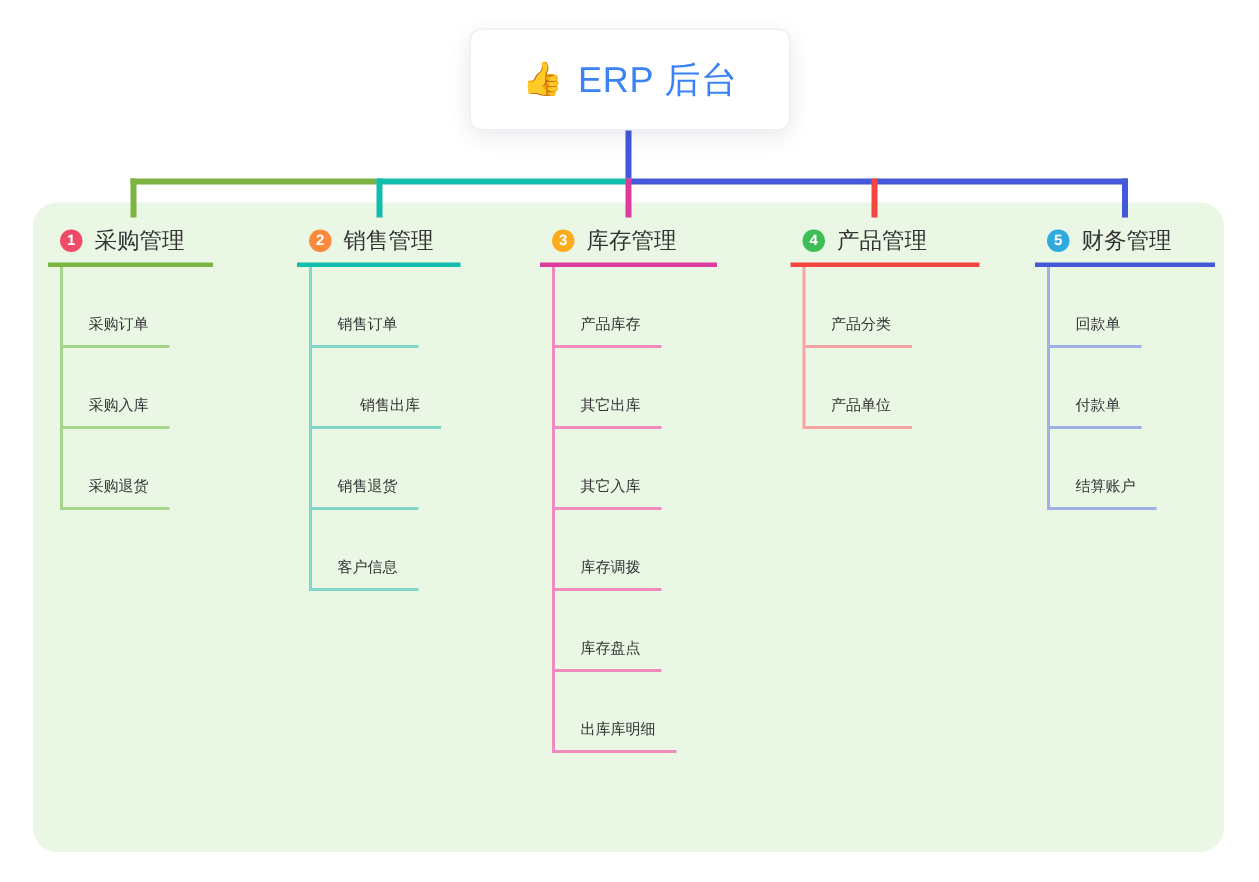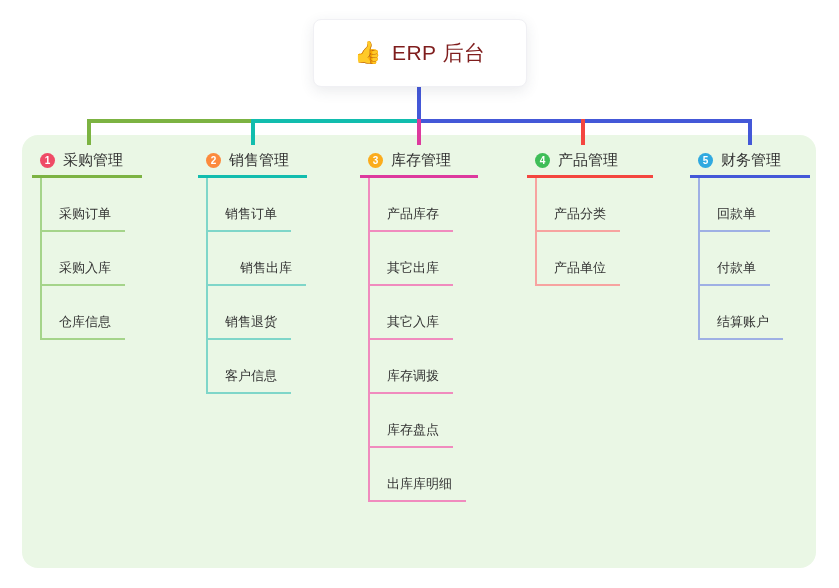--- a/index.html
+++ b/index.html
@@ -4,31 +4,31 @@
 <style>
   html,body{margin:0;padding:0;background:#ffffff;}
   .page{position:relative;width:839px;height:588px;background:#ffffff;overflow:hidden;
         font-family:"Liberation Sans","DejaVu Sans",sans-serif;}
   .panel{position:absolute;left:22px;top:135px;width:794px;height:433px;
          background:#EAF7E5;border-radius:16px;}
   .root-node{position:absolute;left:313px;top:19px;width:212px;height:66px;background:#ffffff;
              border:1px solid #f0f0f4;border-radius:8px;box-shadow:0 4px 14px rgba(50,60,80,.10);
              display:flex;align-items:center;justify-content:center;gap:10px;cursor:pointer;z-index:3;}
   .root-icon{font-size:22px;line-height:1;}
-  .root-label{font-size:21px;color:#7f1d1d;letter-spacing:.5px;}
+  .root-label{font-size:24px;color:#3b82f6;letter-spacing:.5px;}
   .hline,.vline{position:absolute;z-index:1;}
   .branch{position:absolute;top:146px;z-index:2;}
   .branch-title{display:flex;align-items:center;gap:8px;padding-left:8px;height:29px;
                 border-bottom-style:solid;border-bottom-width:3px;box-sizing:content-box;cursor:pointer;}
   .badge{width:15px;height:15px;border-radius:50%;color:#fff;font-size:10px;font-weight:bold;
          line-height:15px;text-align:center;flex:0 0 15px;}
   .branch-label{font-size:15px;color:#333333;white-space:nowrap;}
   .children{margin-left:8px;border-left-style:solid;border-left-width:2px;width:max-content;}
   .child-row{height:54px;display:flex;flex-direction:column;justify-content:flex-end;align-items:flex-start;}
-  .child-label{font-size:13px;color:#333333;padding:0 14px 7px 17px;white-space:nowrap;
+  .child-label{font-size:10px;color:#333333;padding:0 14px 7px 17px;white-space:nowrap;
                border-bottom-style:solid;border-bottom-width:2px;cursor:pointer;}
 </style>
 </head>
 <body>
 
 <div class="page" id="page">
   <div class="panel"></div>
 
   <div class="root-node">
     <span class="root-icon">👍</span>
@@ -53,21 +53,21 @@
           <span class="branch-label">采购管理</span>
         </div>
         <div class="children" style="border-left-color: rgb(165, 212, 138);">
           <div class="child-row">
             <span class="child-label" style="border-bottom-color: rgb(165, 212, 138);">采购订单</span>
           </div>
           <div class="child-row">
             <span class="child-label" style="border-bottom-color: rgb(165, 212, 138);">采购入库</span>
           </div>
           <div class="child-row">
-            <span class="child-label" style="border-bottom-color: rgb(165, 212, 138);">仓库信息</span>
+            <span class="child-label" style="border-bottom-color: rgb(165, 212, 138);">采购退货</span>
           </div>
         </div>
       </div>
       <div class="branch" style="left: 198px;">
         <div class="branch-title" style="border-bottom-color: rgb(18, 189, 174); width: 101px;">
           <span class="badge" style="background: rgb(252, 138, 60);">2</span>
           <span class="branch-label">销售管理</span>
         </div>
         <div class="children" style="border-left-color: rgb(127, 214, 201);">
           <div class="child-row">

